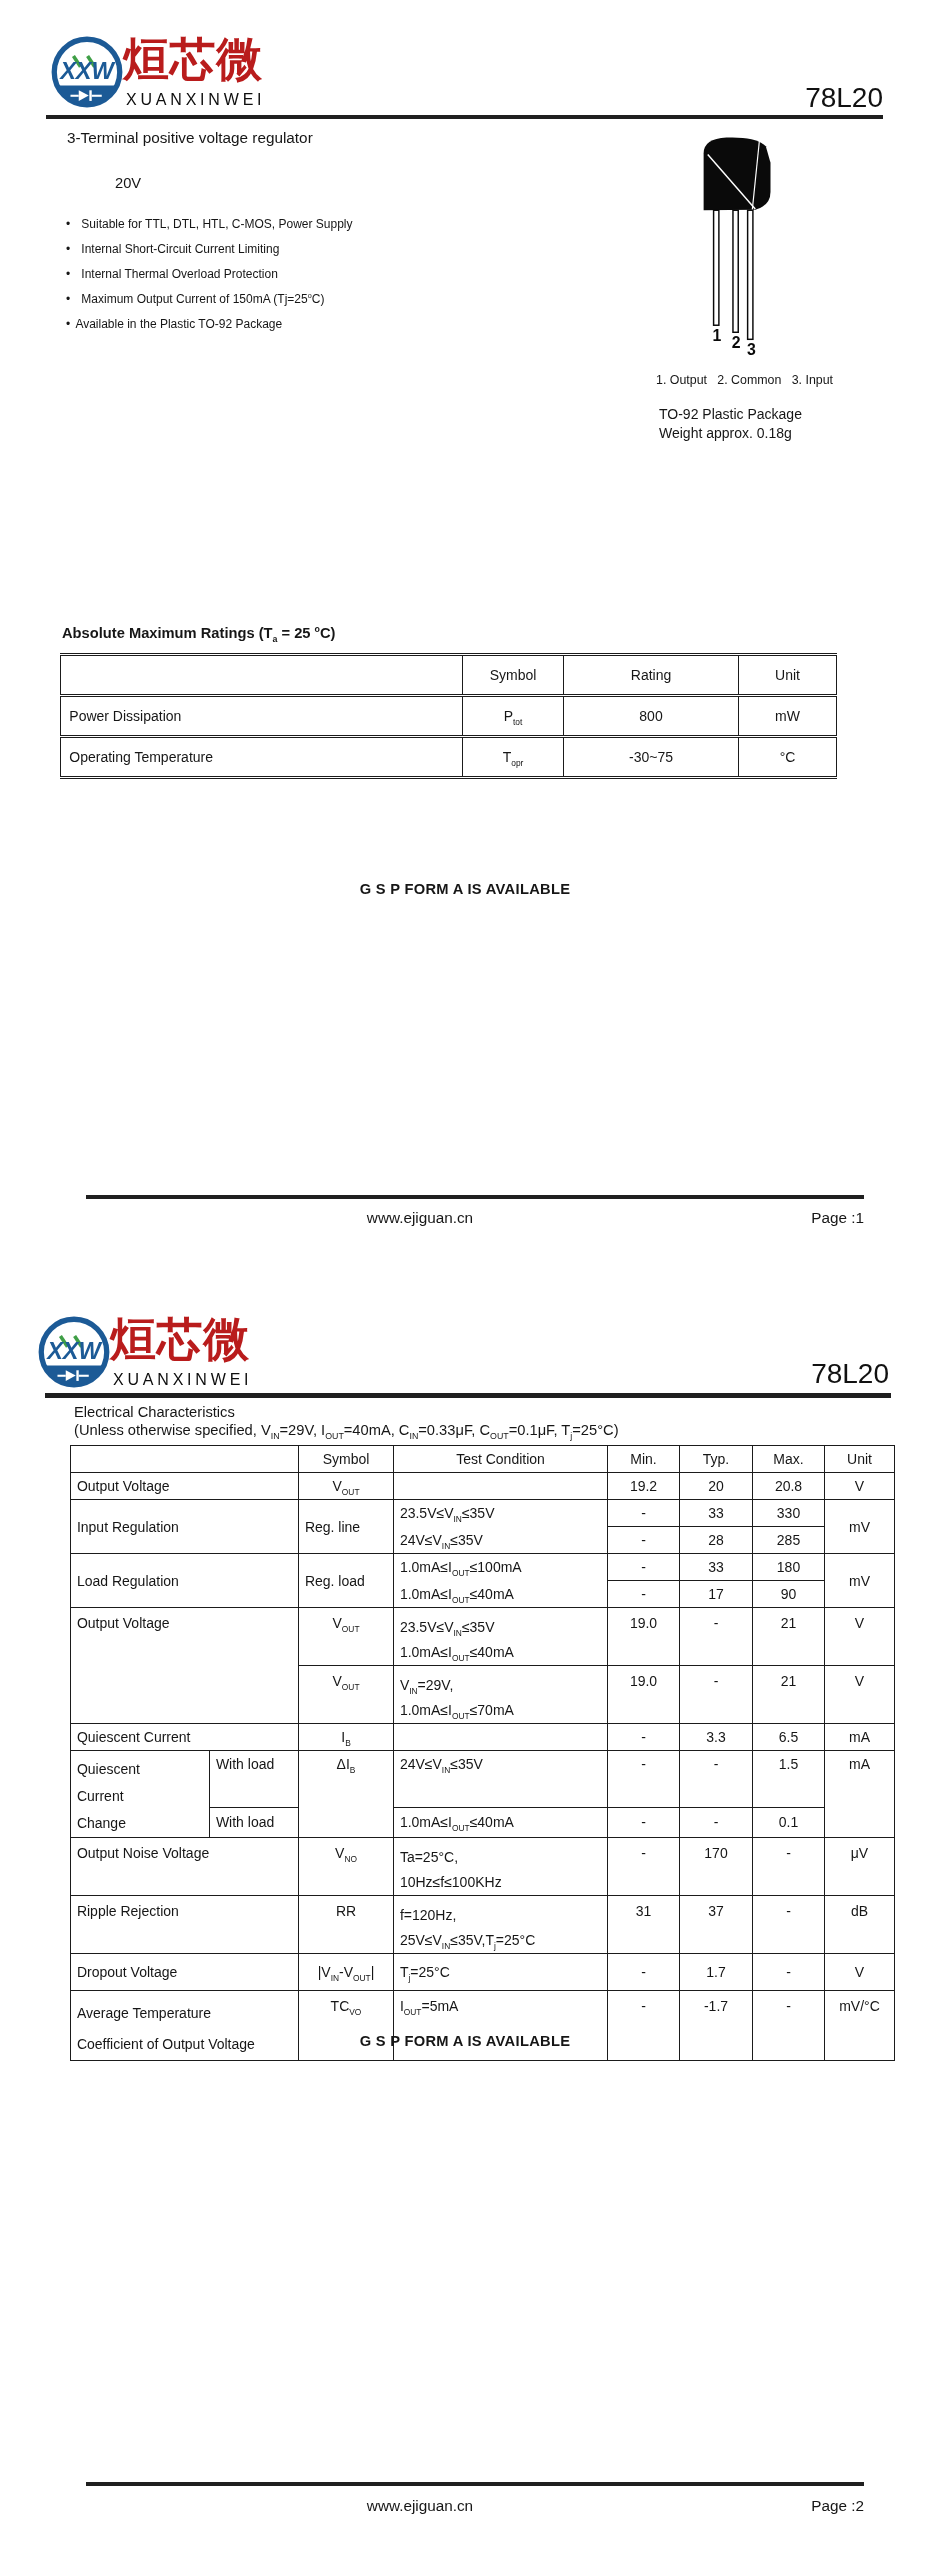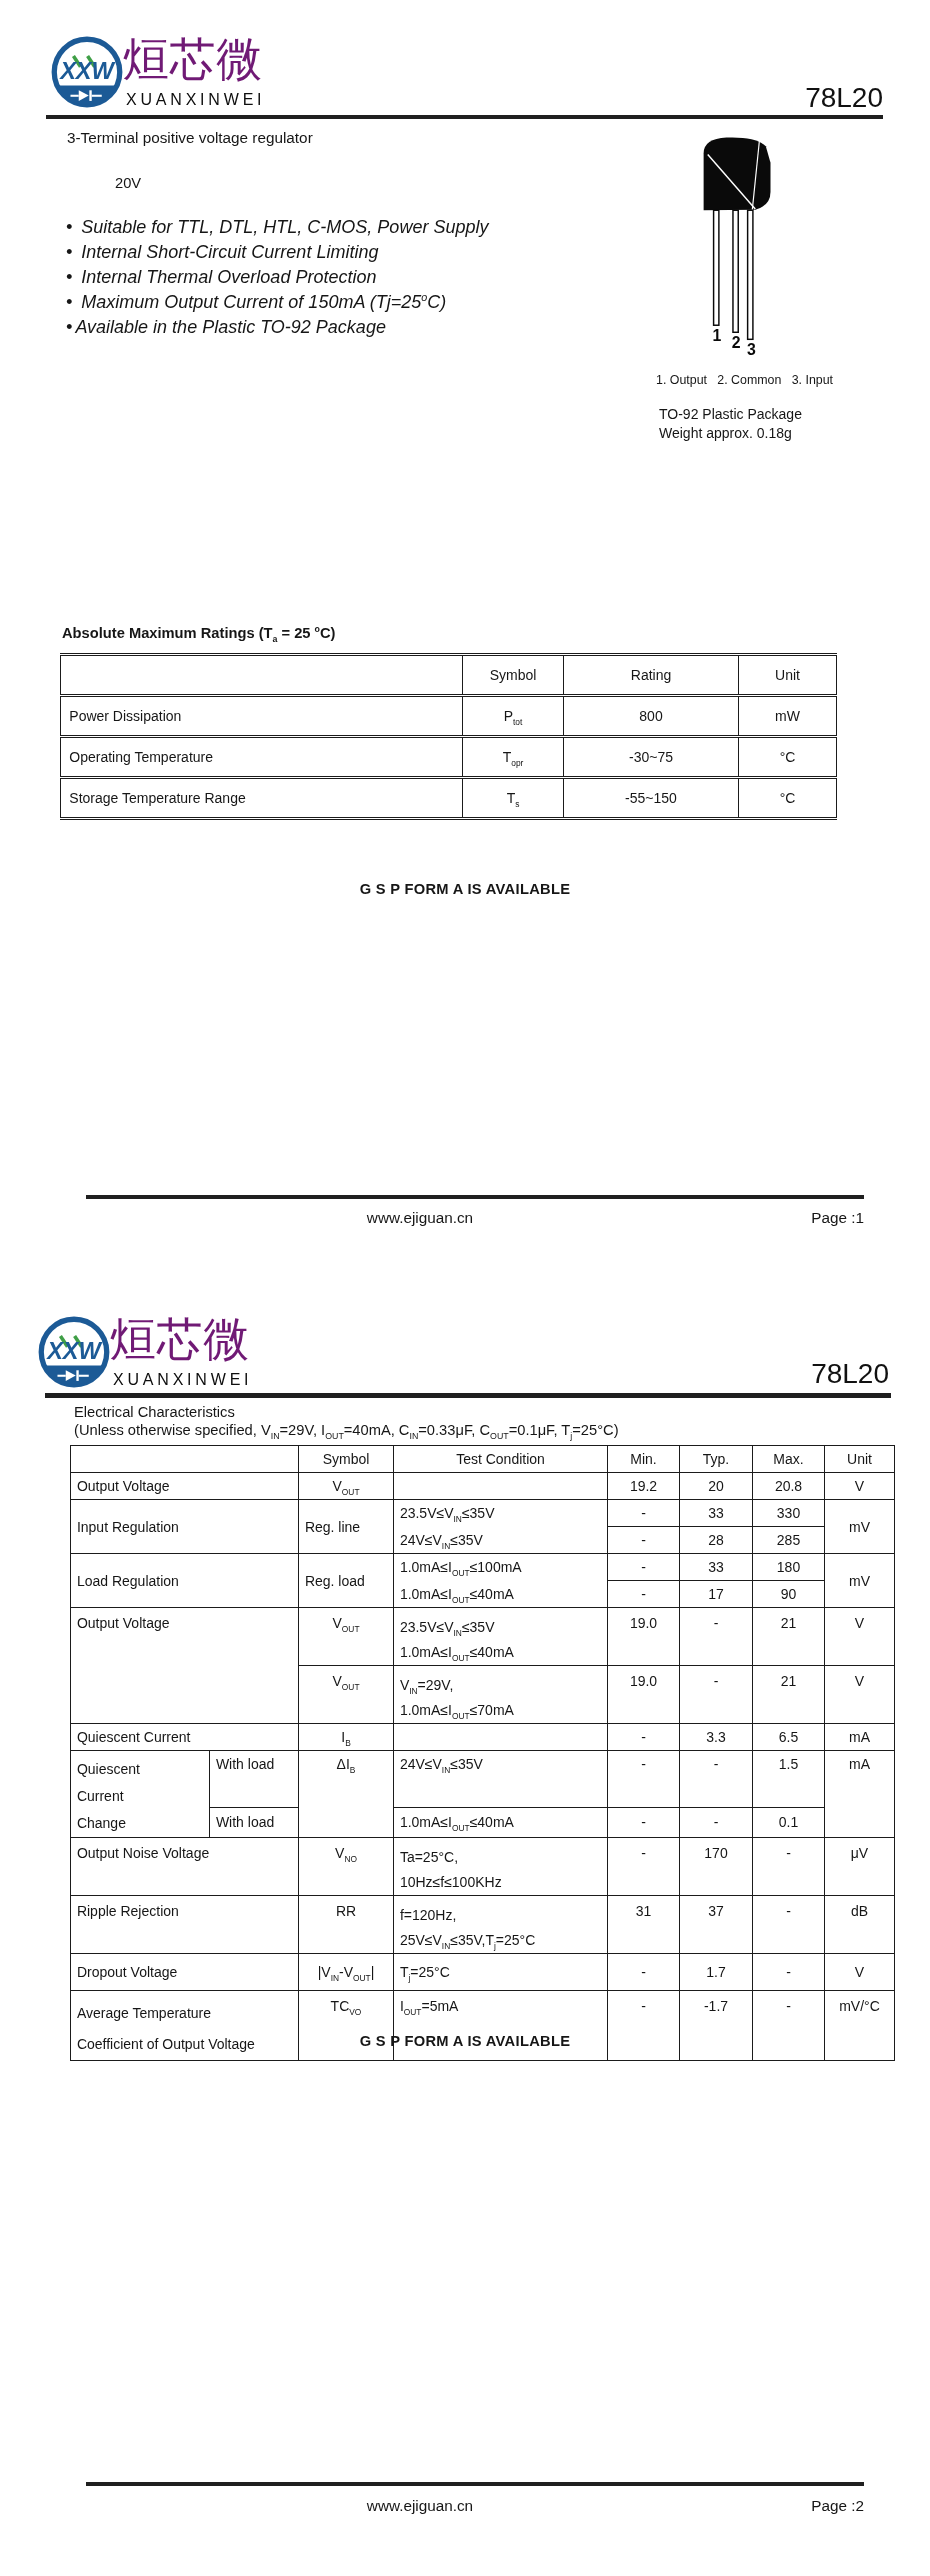--- a/index.html
+++ b/index.html
@@ -6,28 +6,28 @@
   .canvas {
     position:relative; width:930px; height:2576px; background:#ffffff;
     font-family:"Liberation Sans","DejaVu Sans",sans-serif; color:#161616;
     overflow:hidden;
   }
   .abs { position:absolute; }
   .rule { background:#1f1f1f; }
 
   
   .logo { position:absolute; width:259px; height:83px; }
-  .logo .cn { position:absolute; left:72px; top:1.2px; font-size:46px; font-weight:normal; letter-spacing:0.6px; color:#701a75; font-family:"DejaVu Sans","Liberation Sans",sans-serif; line-height:1; }
+  .logo .cn { position:absolute; left:72px; top:1.2px; font-size:46px; font-weight:bold; letter-spacing:0.6px; color:#b91c1c; font-family:"DejaVu Sans","Liberation Sans",sans-serif; line-height:1; }
   .logo .en { position:absolute; left:75px; top:57px; font-size:16px; letter-spacing:3.8px; color:#0e0e0e; line-height:1; }
 
   .partnum { font-size:28px; line-height:1; text-align:right; color:#111; }
 
   .doc-title { font-size:15.3px; font-weight:normal; }
   .plain25 { font-size:14.7px; }
-  .feat { font-size:18px; height:25px; white-space:nowrap;font-style:italic; }
+  .feat { font-size:12px; height:25px; white-space:nowrap; }
   .feat .b { display:inline-block; width:15.3px; }
 
   .pin-legend { font-size:12.4px; white-space:pre; }
   .pkg-cap { font-size:14px; line-height:19px; }
 
   .tbl-title { font-size:14.7px; font-weight:bold; }
 
   table { border-collapse:collapse; table-layout:fixed; }
   td { border:1.2px solid #1b1b1b; font-size:14px; text-align:center; vertical-align:middle; color:#161616; padding:0; overflow:hidden; }
   sub { font-size:.60em; line-height:0; }
@@ -126,26 +126,20 @@
     <tr style="height:41px">
       <td class="cl">Power Dissipation</td>
       <td>P<sub>tot</sub></td>
       <td>800</td>
       <td>mW</td>
     </tr>
     <tr style="height:41px">
       <td class="cl">Operating Temperature</td>
       <td>T<sub>opr</sub></td>
       <td>-30~75</td>
-      <td>°C</td>
-    </tr>
-    <tr style="height:41px">
-      <td class="cl">Storage Temperature Range</td>
-      <td>T<sub>s</sub></td>
-      <td>-55~150</td>
       <td>°C</td>
     </tr>
   </tbody>
     </table>
 
   <div class="abs gsp" style="left:0; top:881px;">G S P FORM A IS AVAILABLE</div>
 
   <div class="abs rule" style="left:86px; top:1195px; width:778px; height:3.5px;"></div>
   <div class="abs site" style="left:0; top:1209px;">www.ejiguan.cn</div>
   <div class="abs pagelab" style="left:746px; top:1209px;">Page :1</div>

